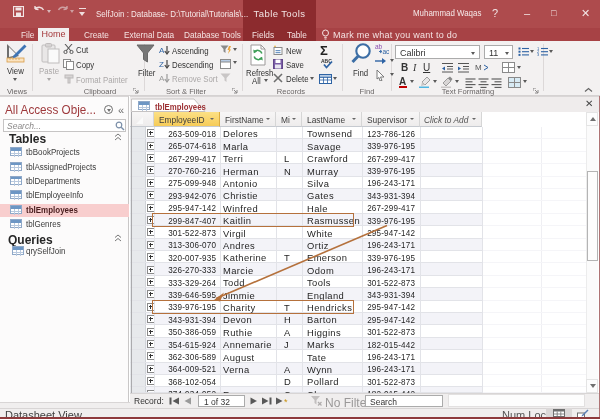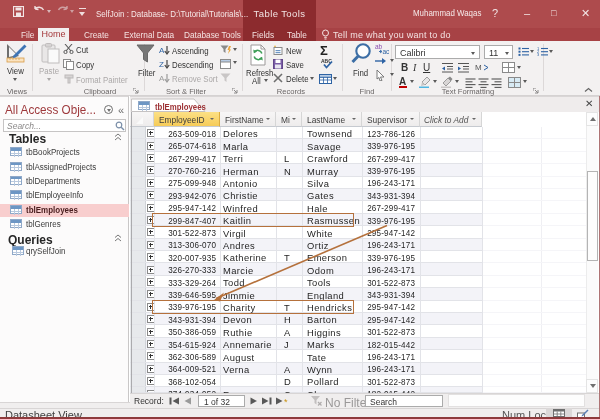--- a/index.html
+++ b/index.html
@@ -67,21 +67,21 @@
 
 <div class="abs" id="tabrow"></div>
 <div class="abs" id="darktab"></div>
 <div class="abs tab" style="left:21px;">File</div>
 <div class="abs" id="hometab">Home</div>
 <div class="abs tab" style="left:84px;">Create</div>
 <div class="abs tab" style="left:124px;">External Data</div>
 <div class="abs tab" style="left:184px;">Database Tools</div>
 <div class="abs tab" style="left:252px;font-size:9px;">Fields</div>
 <div class="abs tab" style="left:287px;font-size:9px;">Table</div>
-<div class="abs" id="tellme">Tell me what you want to do</div>
+<div class="abs" id="tellme">Mark me what you want to do</div>
 
 <div class="abs" id="ribbon"></div>
 <div id="ribicons">
 <div class="gsep" style="left:31.5px;"></div>
 <div class="gsep" style="left:144px;"></div>
 <div class="gsep" style="left:242px;"></div>
 <div class="gsep" style="left:342px;"></div>
 <div class="gsep" style="left:391px;"></div>
 <div class="gsep" style="left:543px;"></div>
 <div class="glabel" style="left:17px;transform:translateX(-50%) scaleX(.95);">Views</div>

